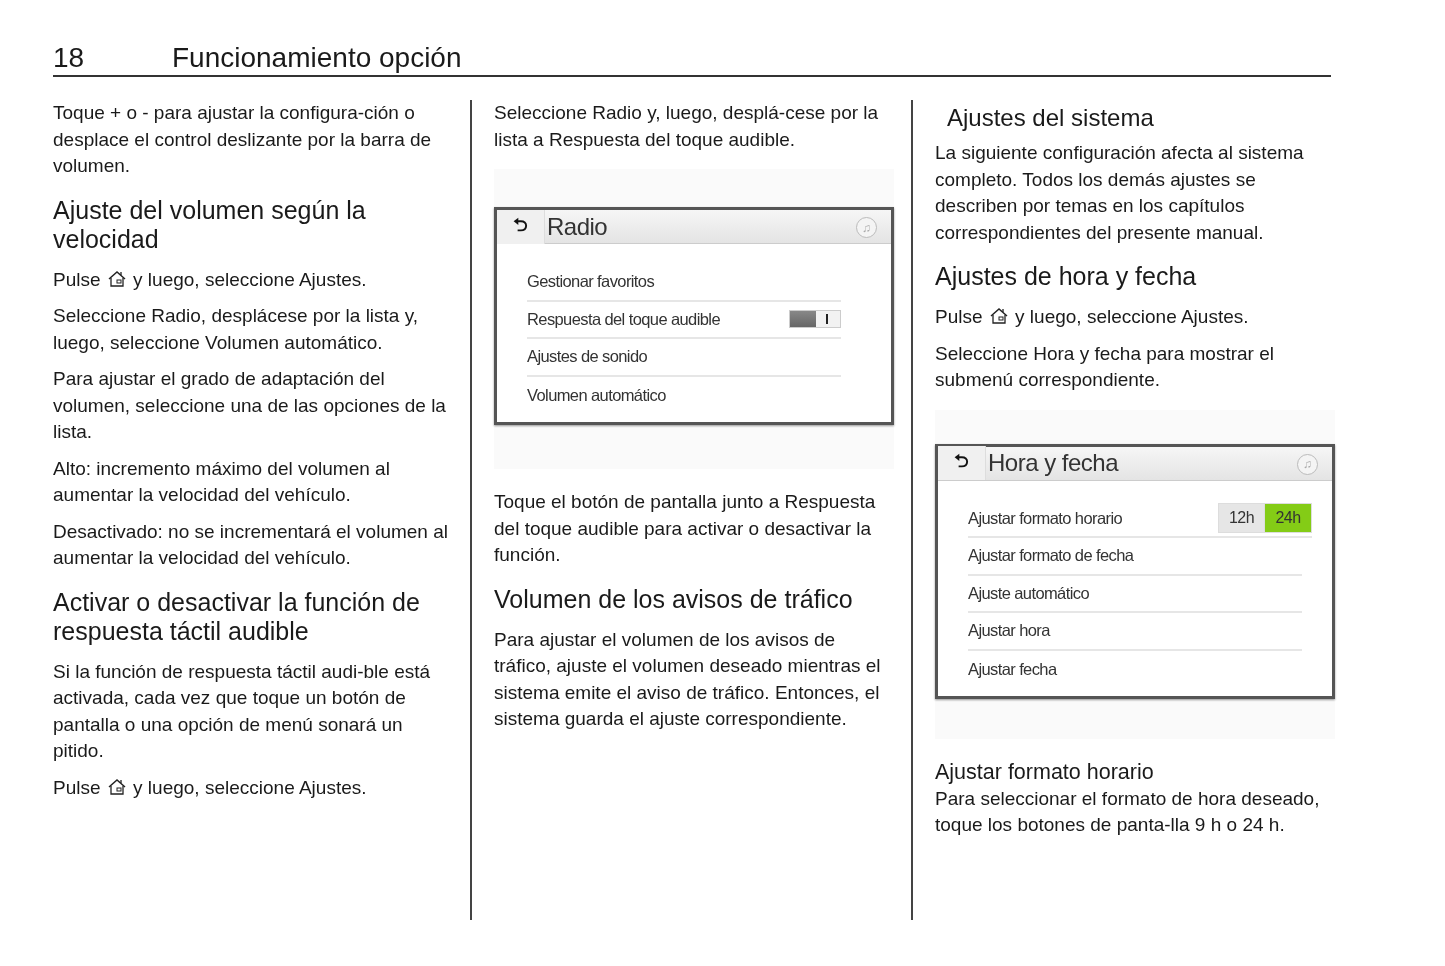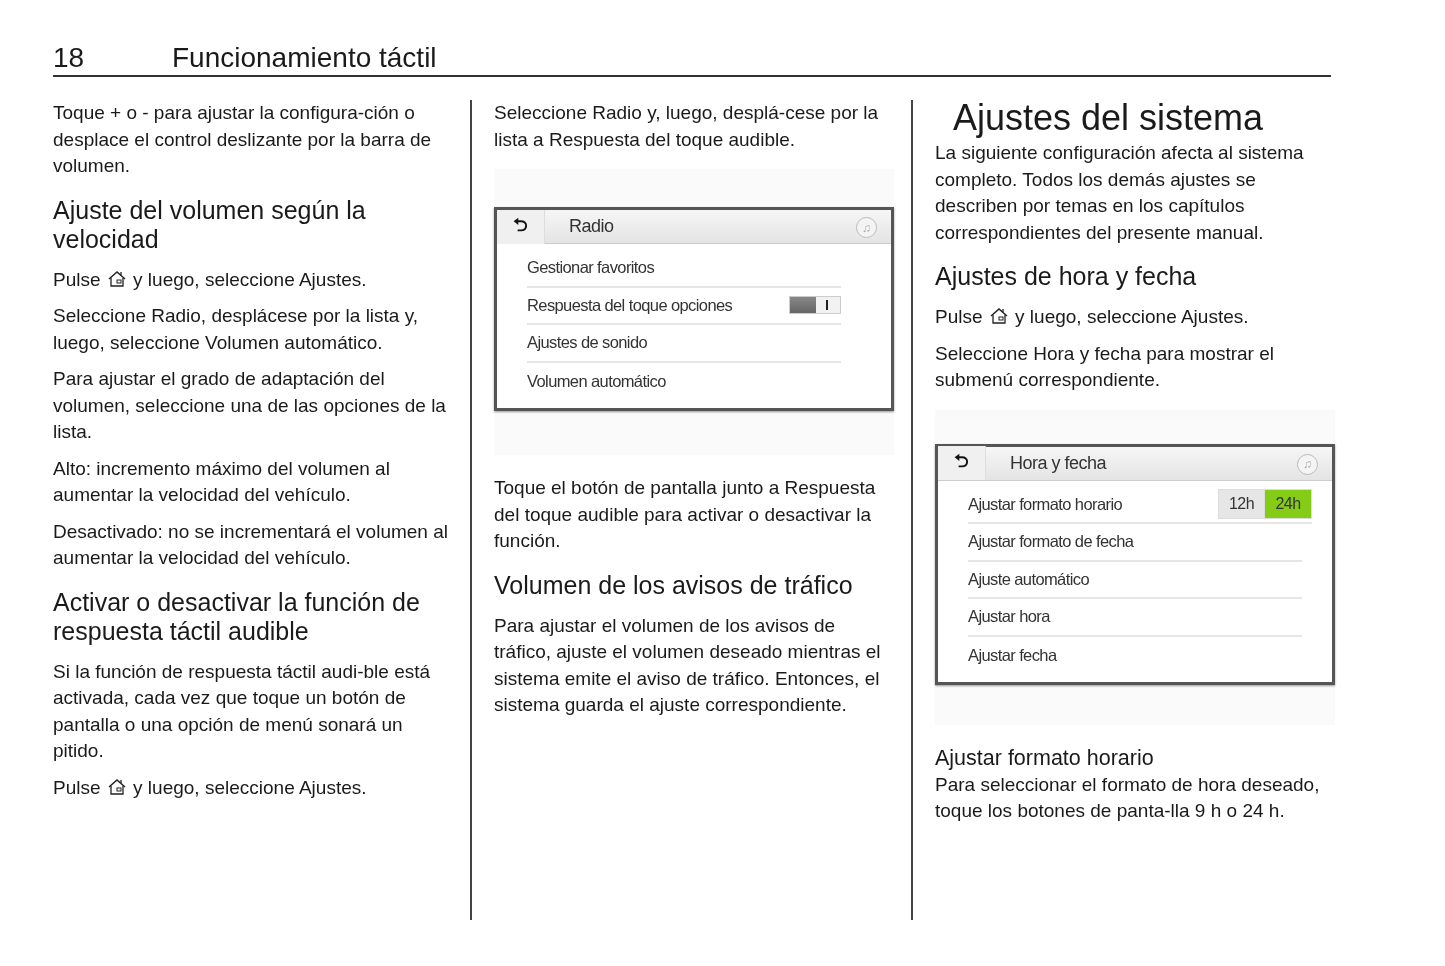--- a/index.html
+++ b/index.html
@@ -13,34 +13,34 @@
   .col { position: absolute; top: 100px; }
   .col1 { left: 53px; width: 400px; }
   .col2 { left: 494px; width: 400px; }
   .col3 { left: 935px; width: 400px; }
   .divider { position: absolute; top: 100px; width: 2px; height: 820px; background: #444; }
   .div1 { left: 470px; }
   .div2 { left: 911px; }
 
   p { font-size: 19px; line-height: 26.5px; margin-bottom: 10px; }
   h2 { font-size: 25px; line-height: 29px; font-weight: normal; margin: 16px 0 13px; }
-  h1 { font-size: 36px; line-height: 36px; font-weight: normal; margin: 0 18px 4px; }
+  h1 { font-size: 24px; line-height: 36px; font-weight: normal; margin: 0 12px 4px; }
   h3 { font-size: 21.5px; line-height: 26.5px; font-weight: normal; }
 
   .home-icon { display: inline-block; width: 18px; height: 16px; vertical-align: -1px; margin: 0 2px; }
 
   
   .shot-bg { background: #fafafa; padding: 38px 0 44px; margin: 16px 0 20px; }
   .screen { border: 3px solid #555; background: #fff; box-shadow: 0 1px 2px rgba(0,0,0,0.4); }
   .screen-head { height: 34px; background: linear-gradient(#f6f6f6, #e4e4e4); border-bottom: 1px solid #ccc; display: flex; align-items: center; position: relative; }
   .back-btn { width: 48px; height: 34px; background: #f0f0f0; border-right: 1px solid #ddd; display: flex; align-items: center; justify-content: center; font-size: 18px; font-weight: bold; color: #111; }
-  .screen-title { font-size: 18px; margin-left: 24px; color: #333; letter-spacing: -0.5px; }
+  .screen-title { font-size: 24px; margin-left: 2px; color: #333; letter-spacing: -0.5px; }
   .music-icon { position: absolute; right: 14px; top: 7px; width: 21px; height: 21px; border: 1px solid #bbb; border-radius: 50%; font-size: 12px; color: #aaa; display: flex; align-items: center; justify-content: center; background: #f4f4f4; }
 
-  .screen-body { position: relative; padding: 6px 0 8px; }
+  .screen-body { position: relative; padding: 20px 0 8px; }
   .menu-row { height: 37.5px; margin-left: 30px; margin-right: 50px; display: flex; align-items: center; justify-content: space-between; font-size: 16.5px; color: #333; letter-spacing: -0.6px; border-bottom: 2px solid #e6e6e6; }
   .menu-row:last-child { border-bottom: none; }
 
   .toggle { width: 52px; height: 18px; border: 1px solid #ccc; background: #f2f2f2; position: relative; }
   .toggle.on .fill { position: absolute; left: 0; top: 0; width: 26px; height: 16px; background: linear-gradient(#888, #666); }
   .toggle.on .mark { position: absolute; left: 36px; top: 3px; width: 2px; height: 10px; background: #222; }
   .toggle.off .knob { position: absolute; left: 7px; top: 3px; width: 10px; height: 10px; border: 2px solid #222; border-radius: 50%; }
   .toggle.off .knobbg { position: absolute; left: 0; top: 0; width: 26px; height: 16px; background: #dcdcdc; }
 
   .scroll { position: absolute; right: 10px; top: 4px; width: 36px; height: 190px; }
@@ -55,21 +55,21 @@
   .seg.active { background: #e6e6e6; border-right: 1px solid #ddd; }
   .seg.inactive { background: #84cc16; }
 
   .shot2 .menu-row { margin-right: 30px; }
 </style>
 </head>
 <body>
 
 <div class="page-header">
   <span class="page-number">18</span>
-  <span class="page-title">Funcionamiento táctil</span>
+  <span class="page-title">Funcionamiento opción</span>
 </div>
 
 <div class="divider div1"></div>
 <div class="divider div2"></div>
 
 <div class="col col1">
   <p>Toque + o - para ajustar la configura-ción o desplace el control deslizante por la barra de volumen.</p>
   <h2>Ajuste del volumen según la velocidad</h2>
   <p>
     <span>Pulse</span>
@@ -111,21 +111,21 @@
         <span class="screen-title">Radio</span>
         <div class="music-icon">
             <span>♫</span>
           </div>
       </div>
       <div class="screen-body">
         <div class="menu-row">
           <span>Gestionar favoritos</span>
         </div>
         <div class="menu-row">
-          <span>Respuesta del toque opciones</span>
+          <span>Respuesta del toque audible</span>
           <div class="toggle on">
               <div class="fill"></div>
               <div class="mark"></div>
             </div>
         </div>
         <div class="menu-row">
           <span>Ajustes de sonido</span>
         </div>
         <div class="menu-row">
           <span>Volumen automático</span>

